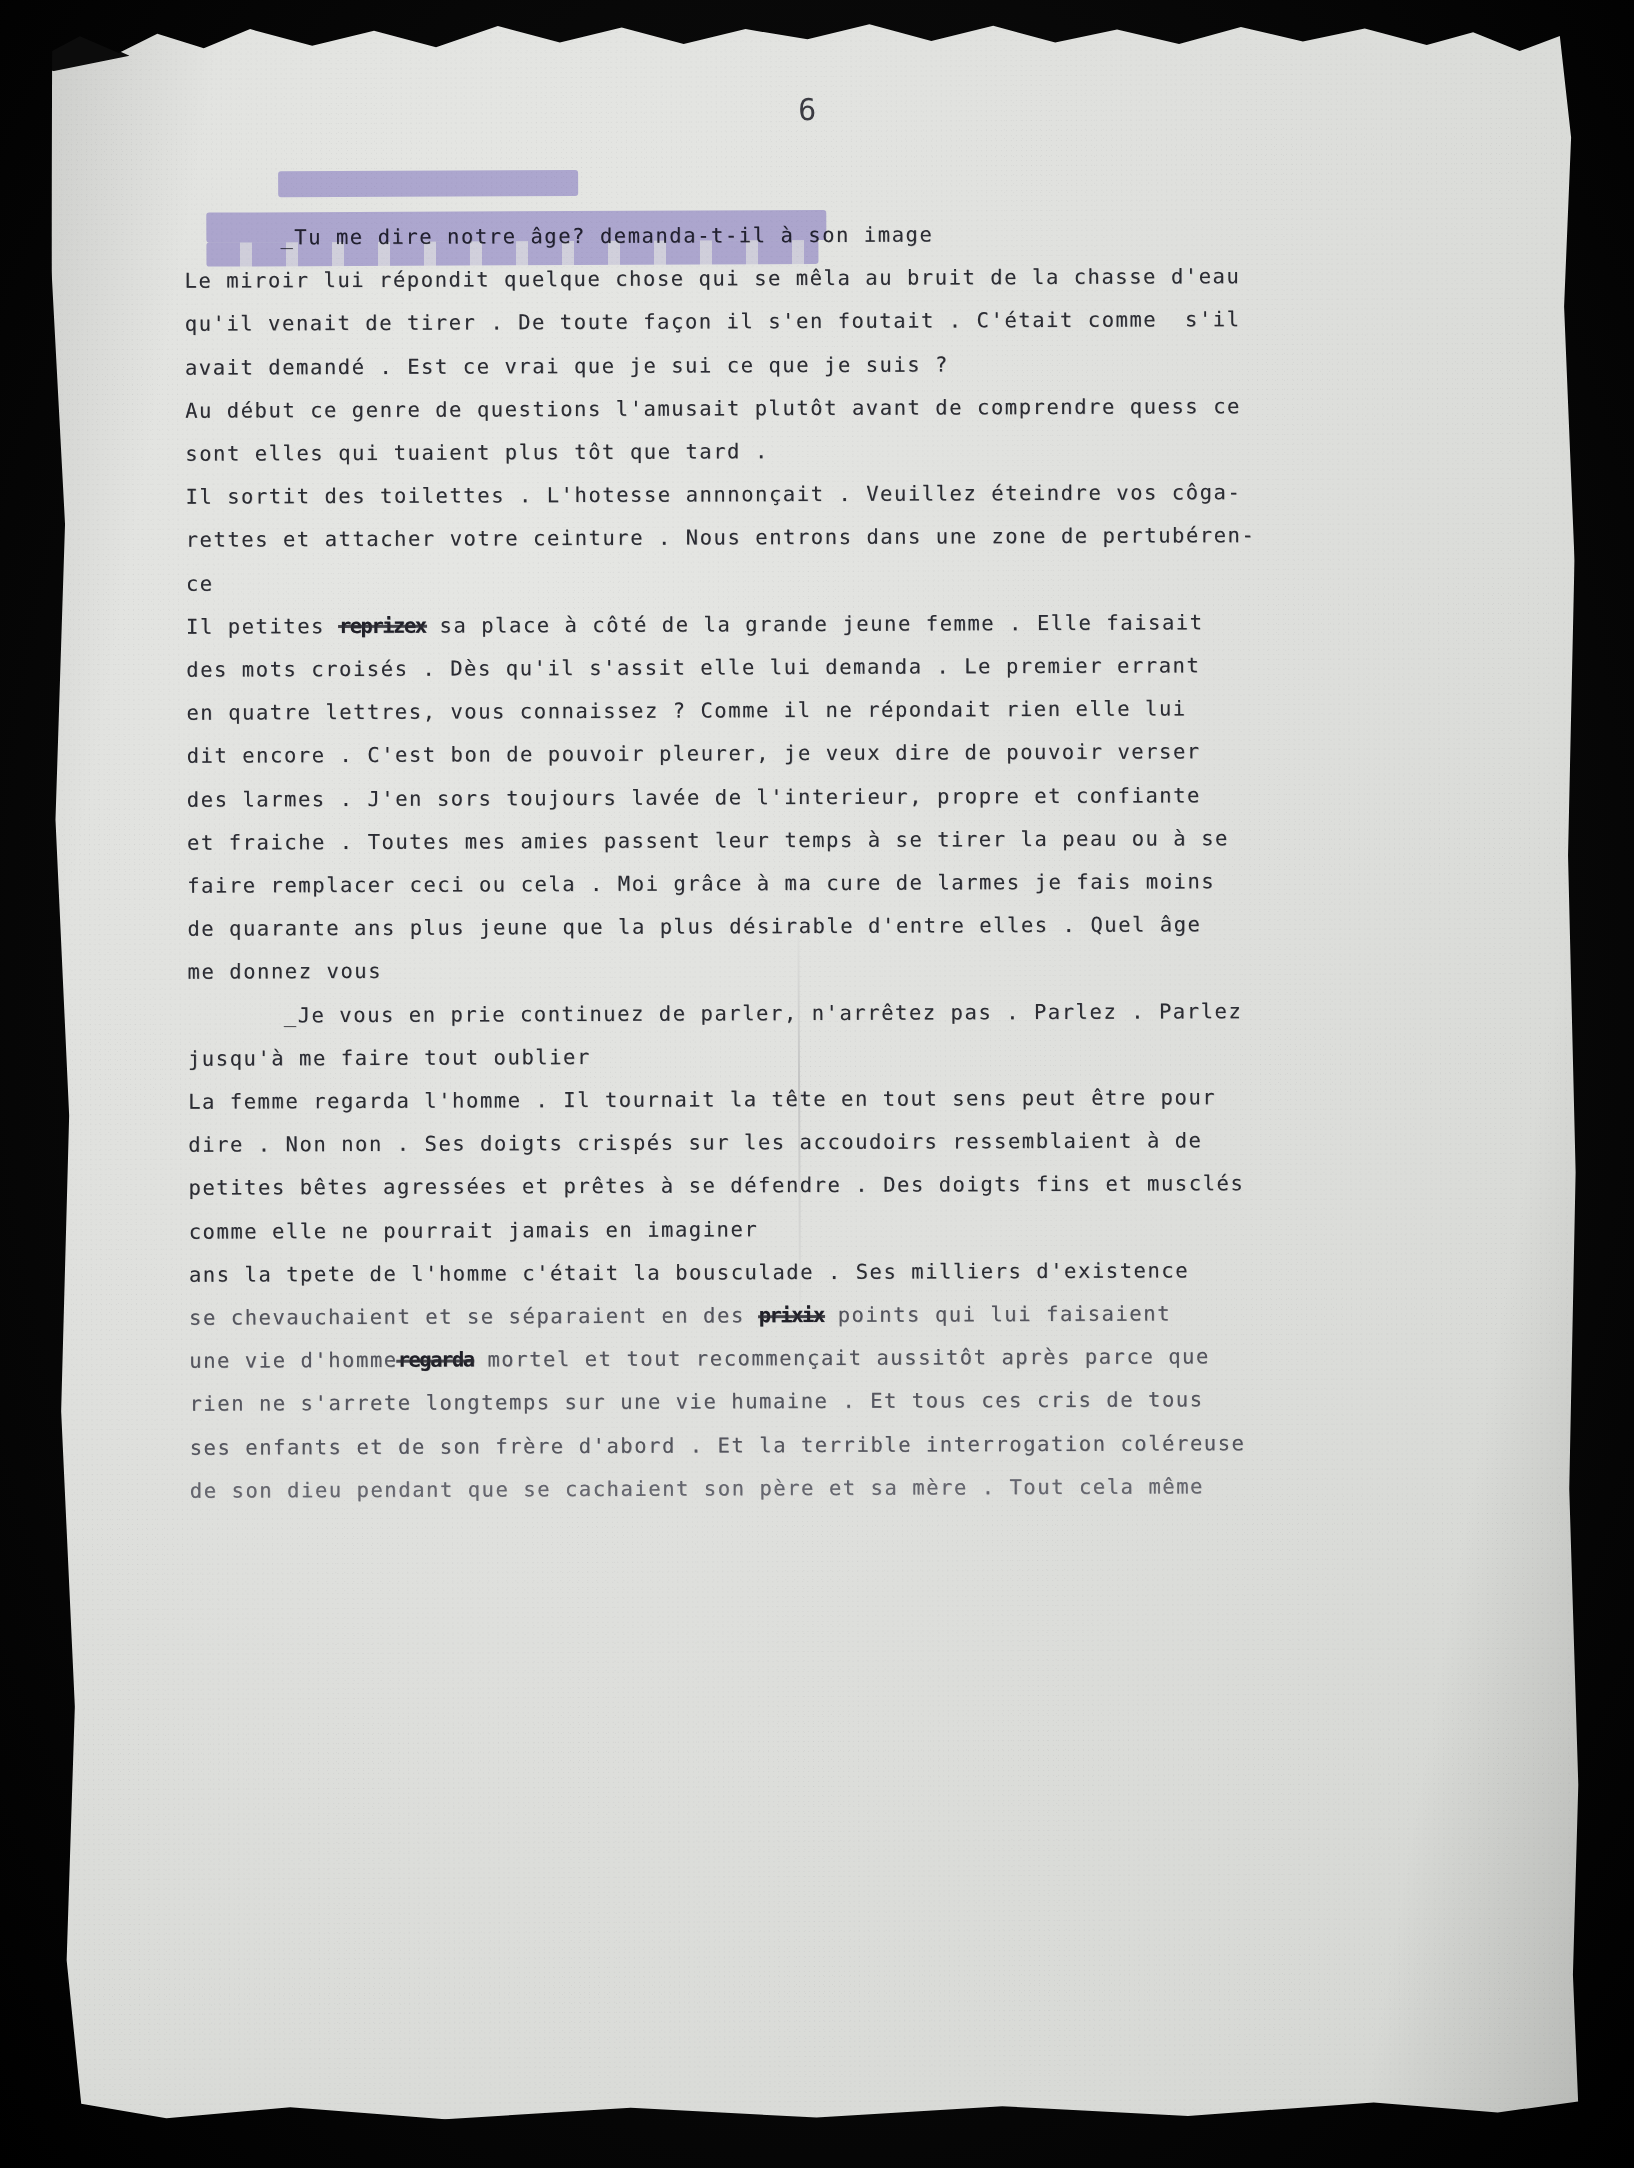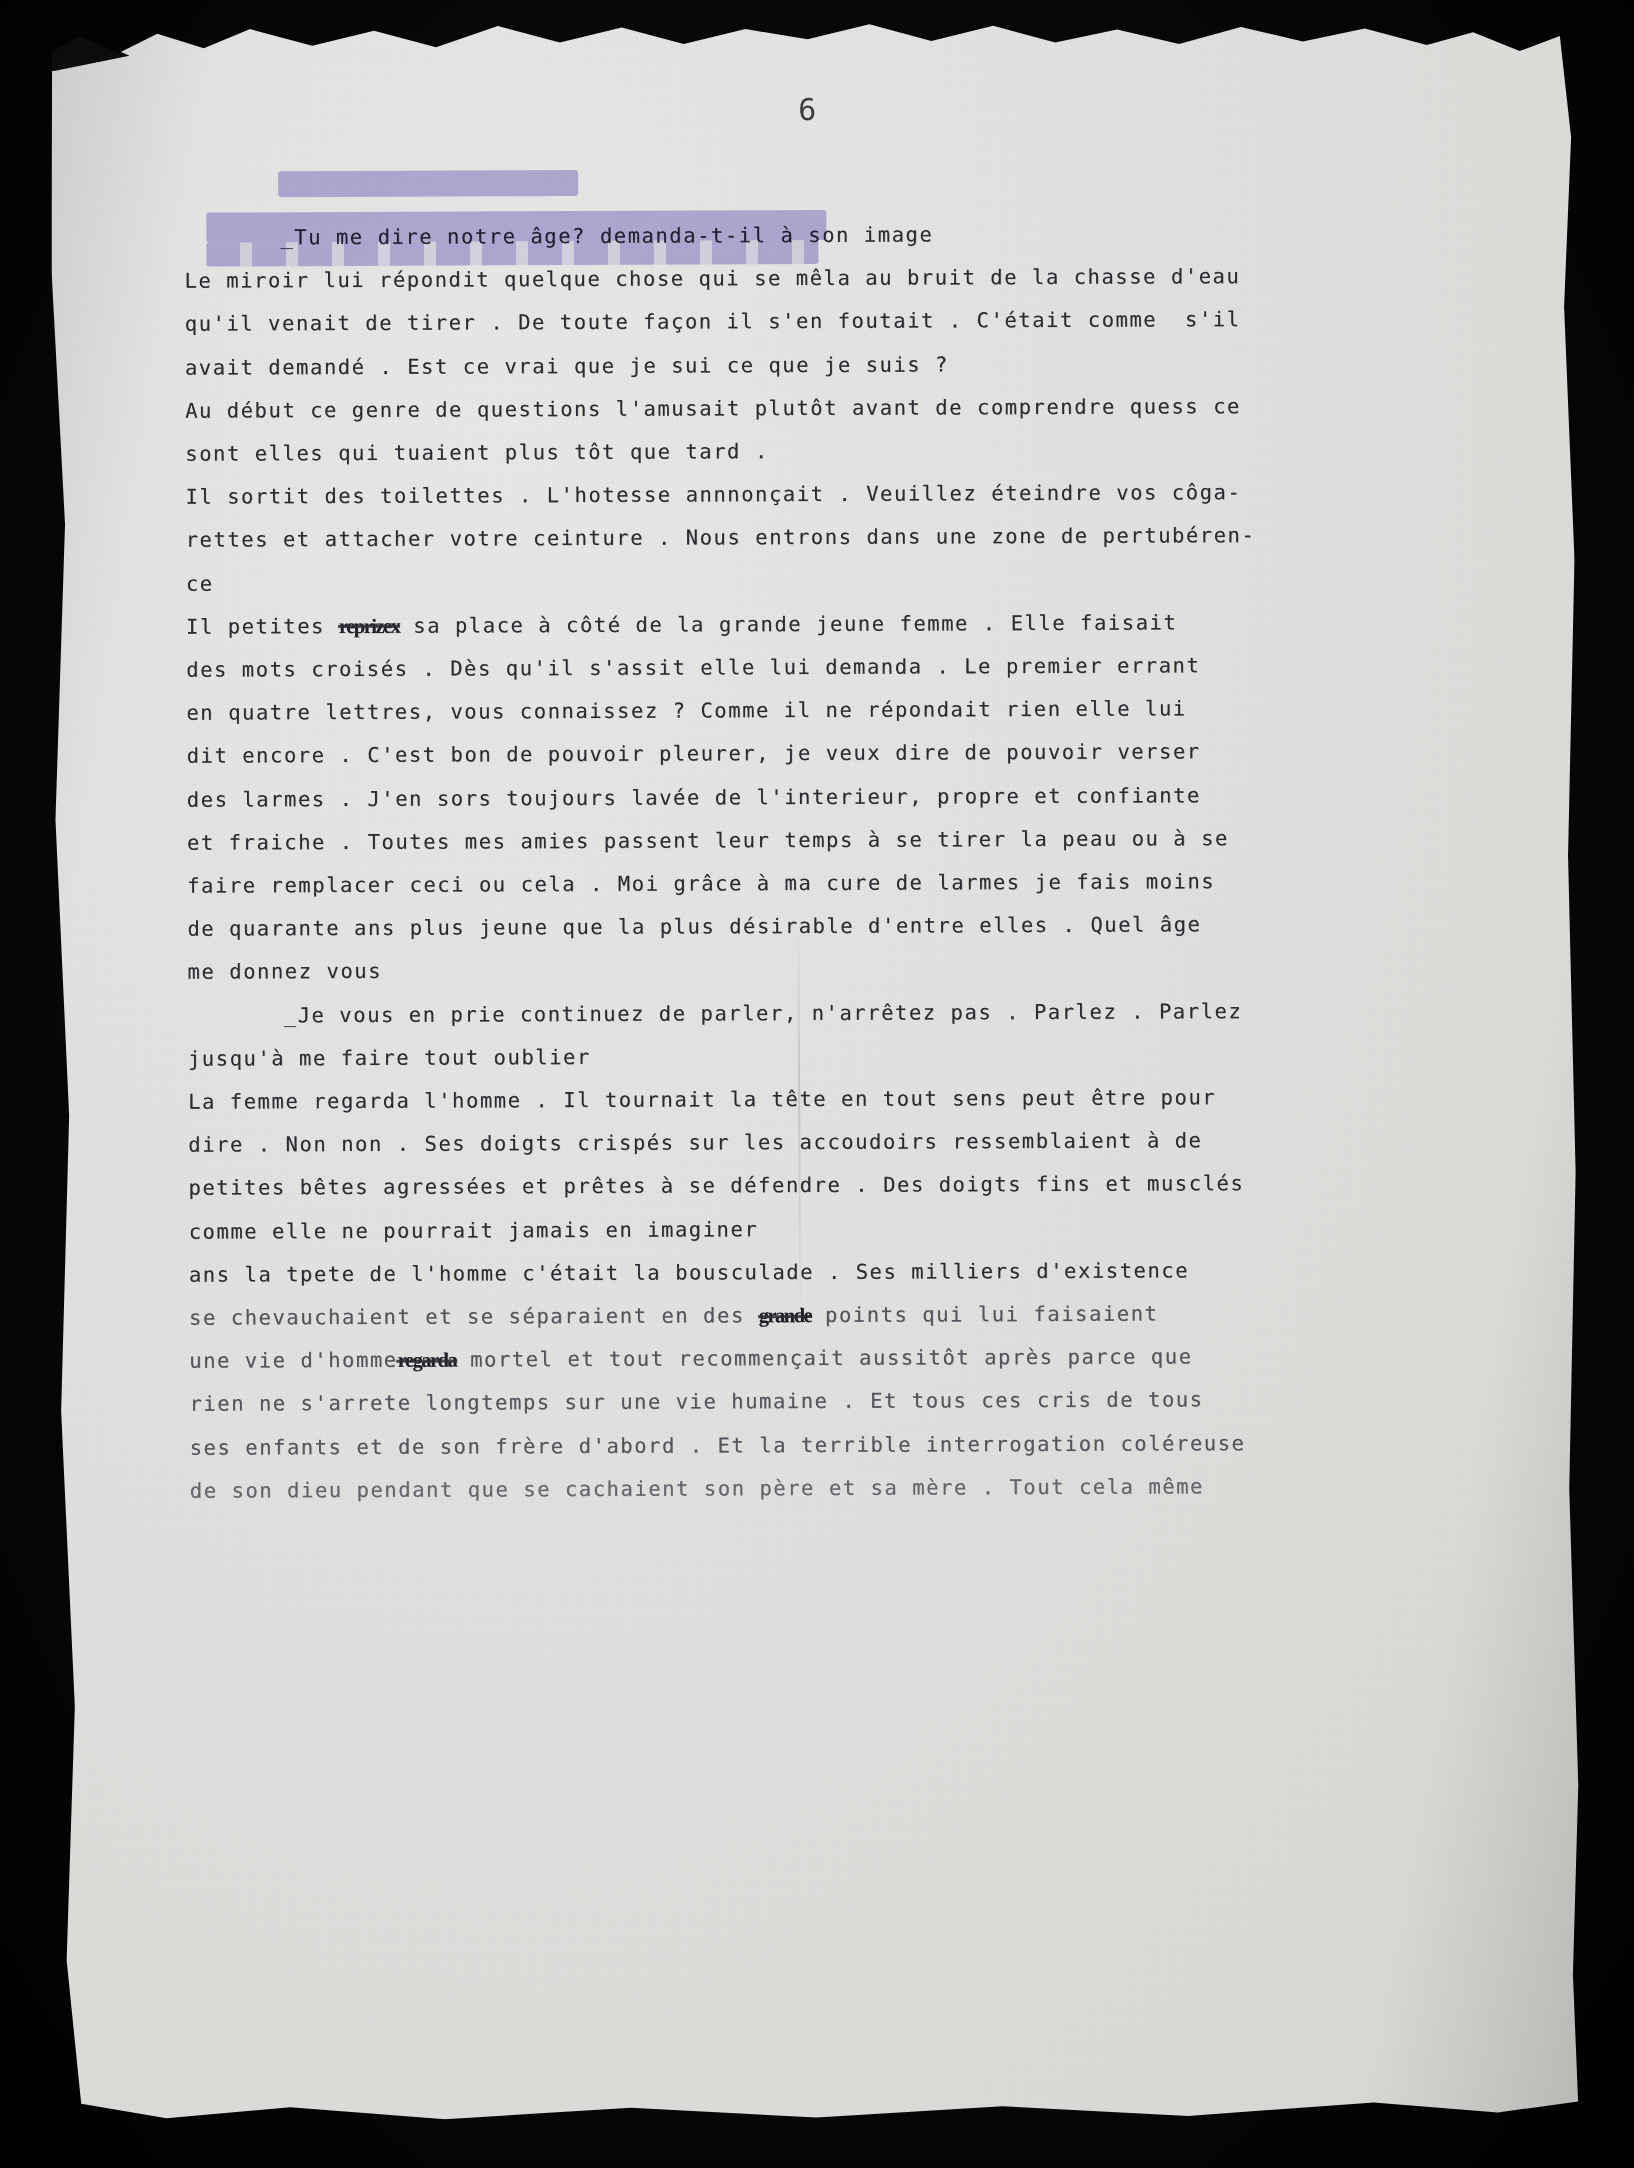--- a/index.html
+++ b/index.html
@@ -97,21 +97,20 @@
     text-shadow: 0.4px 0.3px 0 rgba(40,40,50,0.35);
   }
   .line.indent2 { padding-left: 96px; }
   .line.faded   { color: #54555e; }
   .line.light   { color: #64656e; }
 
   
   .strike {
     position: relative;
     color: #24252c;
-    font-family: Liberation Serif, serif;
   }
   .strike::after {
     content: "";
     position: absolute;
     left: -1px; right: -1px;
     top: 48%;
     height: 3px;
     background: #2b2c33;
     opacity: 0.85;
   }
@@ -188,21 +187,21 @@
     <div class="line">me donnez vous</div>
 
     <div class="line indent2">_Je vous en prie continuez de parler, n'arrêtez pas . Parlez . Parlez</div>
     <div class="line">jusqu'à me faire tout oublier</div>
     <div class="line">La femme regarda l'homme . Il tournait la tête en tout sens peut être pour</div>
     <div class="line">dire . Non non . Ses doigts crispés sur les accoudoirs ressemblaient à de</div>
     <div class="line">petites bêtes agressées et prêtes à se défendre . Des doigts fins et musclés</div>
     <div class="line">comme elle ne pourrait jamais en imaginer</div>
     <div class="line">ans la tpete de l'homme c'était la bousculade . Ses milliers d'existence</div>
 
-    <div class="line faded"><span>se chevauchaient et se séparaient en des </span><span class="strike overtype">grande</span><span> points qui lui faisaient</span></div>
+    <div class="line faded"><span>se chevauchaient et se séparaient en des </span><span class="strike overtype">prixix</span><span> points qui lui faisaient</span></div>
 
     <div class="line faded"><span>une vie d'homme</span><span class="strike overtype">regarda</span><span> mortel et tout recommençait aussitôt après parce que</span></div>
 
     <div class="line faded">rien ne s'arrete longtemps sur une vie humaine . Et tous ces cris de tous</div>
     <div class="line faded">ses enfants et de son frère d'abord . Et la terrible interrogation coléreuse</div>
     <div class="line light">de son dieu pendant que se cachaient son père et sa mère . Tout cela même</div>
   </div>
 
   <div class="highlight-mark" id="hl-1"></div>
   <div class="highlight-mark" id="hl-2"></div>

